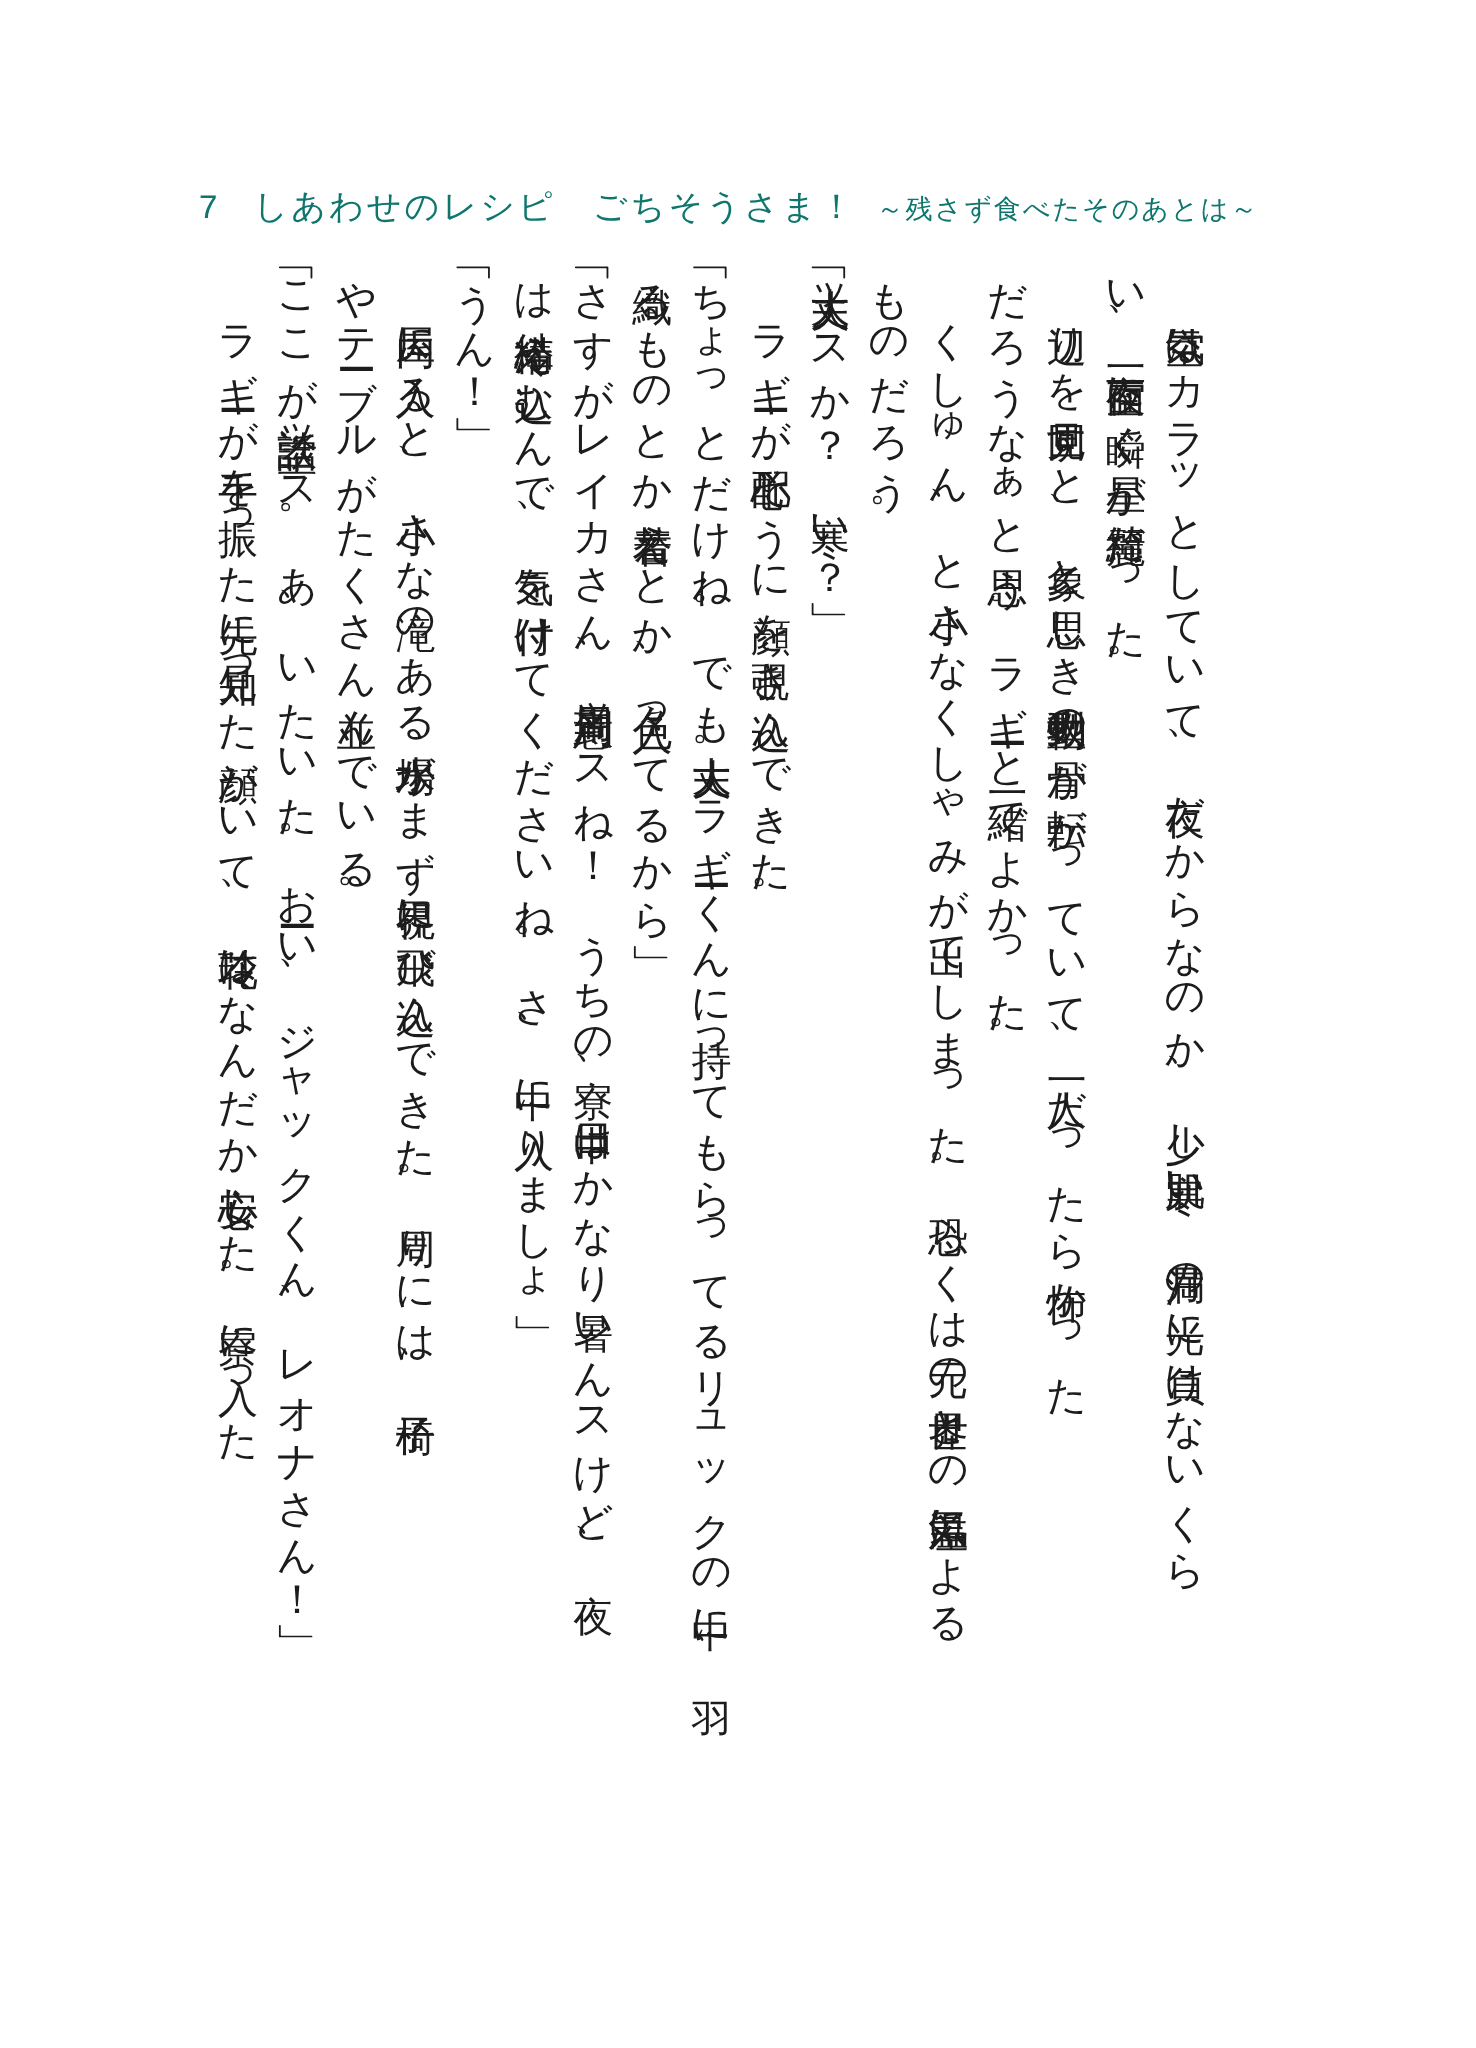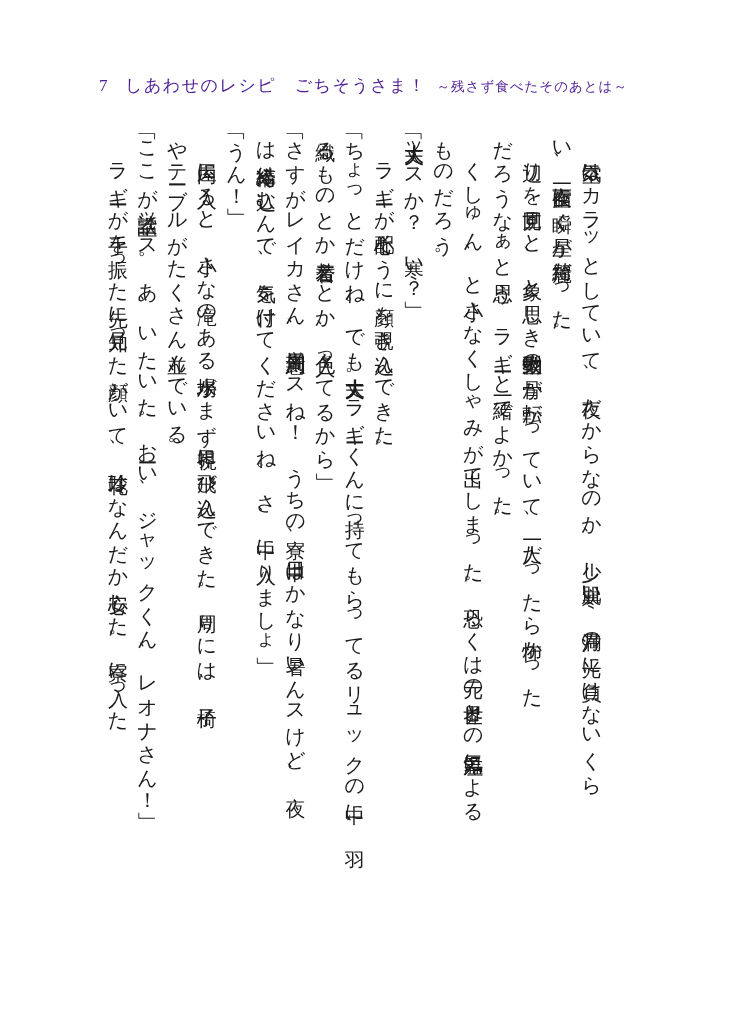--- a/index.html
+++ b/index.html
@@ -17,25 +17,26 @@
   }
   .page {
     position: absolute;
     inset: 0;
     background: #ffffff;
   }
   
   .page-header {
     position: absolute;
     left: 99px;
-    top: 74px;
+    top: 92px;
     white-space: nowrap;
     font-size: 17px;
     letter-spacing: 1.5px;
-    color: #4c1d95;
+    color: #0f766e;
+    font-family: Liberation Mono, monospace;
   }
   .page-number {
     display: inline-block;
     margin-right: 16px;
   }
   .chapter-title {
     display: inline-block;
   }
   .chapter-subtitle {
     display: inline-block;

